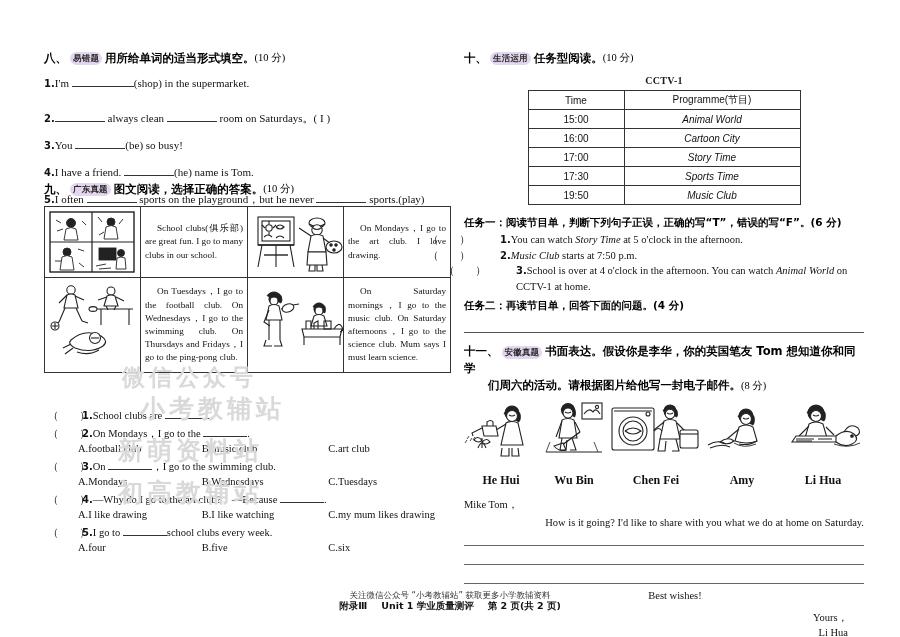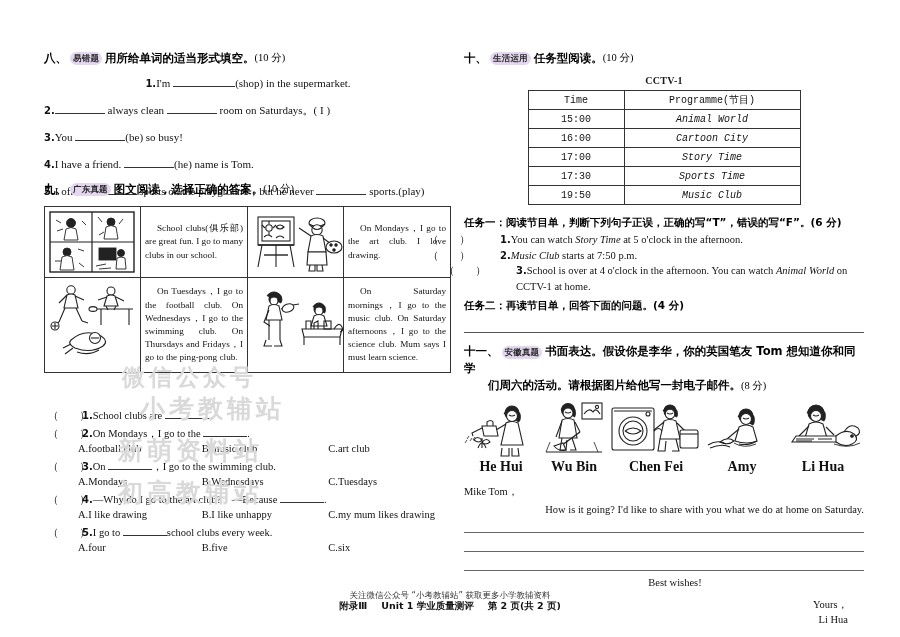--- a/index.html
+++ b/index.html
@@ -87,21 +87,21 @@
   .opt { white-space:nowrap; }
   .opt-a { width:130px; } .opt-b { width:133px; } .opt-c { width:130px; }
 
   
   .cctv-title {
     text-align:center; font-family:"Liberation Serif", serif;
     font-weight:700; font-size:10px; letter-spacing:0.3px;
   }
   .ctable { border-collapse:collapse; width:272px; margin:4px auto 0 auto; table-layout:fixed; }
   .ctable td { border:1px solid #333; height:19px; text-align:center;
-               font-family:Liberation Mono, monospace; font-size:10px; color:#111; }
+               font-family:Liberation Sans, sans-serif; font-size:10px; color:#111; }
   .ctable td.th { font-size:10px; }
   .ctable .prog { font-style:italic; }
   .col-time { width:96px; } .col-prog { width:176px; }
 
   
   .task-head {
     font-family:"DejaVu Sans", sans-serif; font-weight:700;
     font-size:10.5px; line-height:15px; color:#000;
   }
   .tf-row { font-family:"Liberation Serif", serif; font-size:10.5px; line-height:15.5px; color:#111; }
@@ -114,21 +114,21 @@
 
   
   .wr-head {
     font-family:"DejaVu Sans", sans-serif; font-weight:700;
     font-size:11.5px; line-height:17px; color:#000;
   }
   .pics { display:flex; justify-content:space-between; align-items:flex-end; width:400px; }
   .pic { text-align:center; }
   .pic-name {
     font-family:"Liberation Serif", serif; font-weight:700;
-    font-size:14px; margin-top:1px; color:#111;
+    font-size:12px; margin-top:15px; color:#111;
   }
   .letter { font-family:"Liberation Serif", serif; font-size:10.5px; color:#111; }
   .rule { border-bottom:1px solid #666; width:400px; height:0; }
 
   
   .footer {
     position:absolute; left:0; right:0; text-align:center;
     font-family:"DejaVu Sans", sans-serif; color:#111;
   }
   .foot1 { top:600px; font-size:9.5px; font-weight:700; }
@@ -153,21 +153,21 @@
 
     <div style="position:absolute;top:50px;left:0;width:408px;">
       <div class="sec-head">
         <span class="sec-num">八、</span>
         <span class="badge">易错题</span>
         <span class="sec-title">用所给单词的适当形式填空。</span>
         <span class="pts">(10 分)</span>
       </div>
 
       <div style="margin-top:10px;">
-        <div class="qline" style="margin-bottom:12px;text-align:center;">
+        <div class="qline" style="margin-bottom:20px;">
           <span class="qnum">1.</span><span>I'm</span>
           <span class="blank b-l"></span><span>(shop) in the supermarket.</span>
         </div>
 
         <div class="qline" style="margin-bottom:12px;">
           <span class="qnum">2.</span><span class="blank b-m"></span>
           <span>always clean</span>
           <span class="blank b-m"></span>
           <span>room on Saturdays。( I )</span>
         </div>
@@ -362,21 +362,21 @@
         </div>
       </div>
 
       <div style="margin-bottom:3px;">
         <div class="mcq-stem">
           <span class="paren">（　　）</span><span class="qnum">4.</span><span>—Why do I go to the art club?　—Because</span>
           <span class="blank b-s"></span><span>.</span>
         </div>
         <div class="opts">
           <span class="opt opt-a">A.I like drawing</span>
-          <span class="opt opt-b">B.I like unhappy</span>
+          <span class="opt opt-b">B.I like watching</span>
           <span class="opt opt-c">C.my mum likes drawing</span>
         </div>
       </div>
 
       <div>
         <div class="mcq-stem">
           <span class="paren">（　　）</span><span class="qnum">5.</span><span>I go to</span>
           <span class="blank b-s"></span><span>school clubs every week.</span>
         </div>
         <div class="opts">

